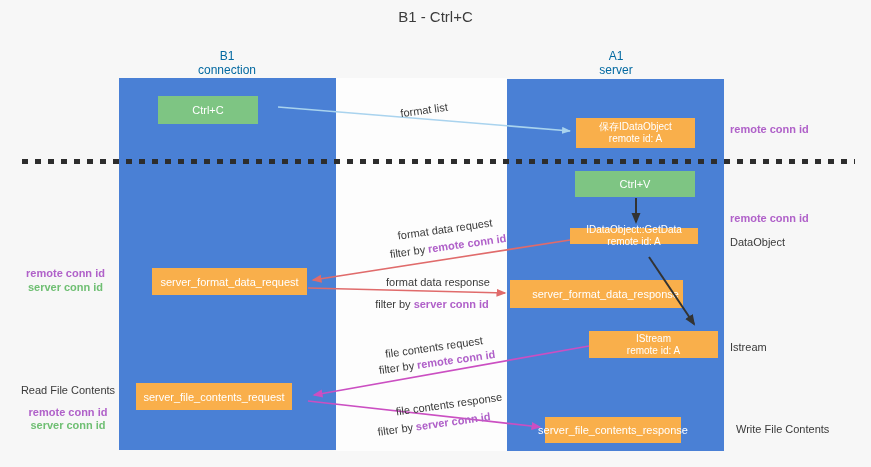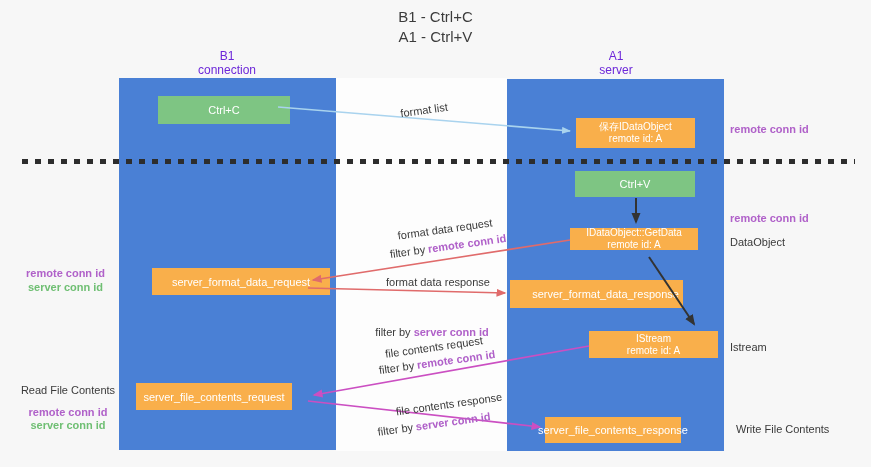--- a/index.html
+++ b/index.html
@@ -12,36 +12,36 @@
   .abs{position:absolute;}
   .mid-strip{left:336px;top:78px;width:171px;height:373px;background:#fdfdfd;}
   .col{background:#4a80d5;}
   .col-left{left:119px;top:78px;width:217px;height:372px;}
   .col-right{left:507px;top:79px;width:217px;height:372px;}
   .dashes{
     left:22px;top:159px;width:833px;height:5px;z-index:6;
     background:repeating-linear-gradient(to right,#2d2d2d 0 6px,transparent 6px 13px);
   }
   .title{left:0;right:0;top:7px;text-align:center;font-size:15px;line-height:20px;color:#3c3c3c;z-index:2;}
-  .colhead{top:49px;text-align:center;font-size:12px;line-height:14px;color:#6d28d9;z-index:2;}
+  .colhead{top:49px;text-align:center;font-size:12px;line-height:14px;color:#0369a1;z-index:2;}
   .colhead.left{left:160px;width:134px;}
   .colhead.right{left:549px;width:134px;}
   .node{
     z-index:7;color:#fff;text-align:center;display:flex;flex-direction:column;
     justify-content:center;align-items:center;
   }
   .green{background:#7ec583;}
   .orange{background:#f9af4b;}
   .fs11{font-size:11px;}
   .fs10{font-size:10px;line-height:12px;}
-  .n-ctrlc{left:158px;top:96px;width:132px;height:28px;}
+  .n-ctrlc{left:158px;top:96px;width:100px;height:28px;}
   .n-save{left:576px;top:118px;width:119px;height:30px;}
   .n-ctrlv{left:575px;top:171px;width:120px;height:26px;}
-  .n-getdata{left:570px;top:228px;width:128px;height:22px;}
-  .n-fmtreq{left:152px;top:268px;width:178px;height:27px;}
+  .n-getdata{left:570px;top:228px;width:128px;height:16px;}
+  .n-fmtreq{left:152px;top:268px;width:155px;height:27px;}
   .n-fmtres{left:510px;top:280px;width:155px;height:28px;padding-left:18px;}
   .n-istream{left:589px;top:331px;width:129px;height:27px;}
   .n-filereq{left:136px;top:383px;width:156px;height:27px;}
   .n-fileres{left:545px;top:417px;width:136px;height:26px;}
   .side{z-index:8;font-size:11px;white-space:nowrap;}
   .purple{color:#b061c9;font-weight:bold;}
   .greentxt{color:#6fbf73;font-weight:bold;}
   .blacktxt{color:#3a3a3a;}
   .sr-1{left:730px;top:123px;}
   .sr-2{left:730px;top:212px;}
@@ -61,21 +61,20 @@
 </head>
 <body>
 
 <div class="abs mid-strip"></div>
 
 <div class="abs col col-left"></div>
 <div class="abs col col-right"></div>
 
 <div class="abs title">
   <div>B1 - Ctrl+C</div>
-  <div>A1 - Ctrl+V</div>
 </div>
 
 <div class="abs colhead left">
   <div>B1</div>
   <div>connection</div>
 </div>
 <div class="abs colhead right">
   <div>A1</div>
   <div>server</div>
 </div>
@@ -144,21 +143,21 @@
 <div class="abs edge-label" style="left:445px;top:229px;">
   <span>format data request</span>
 </div>
 <div class="abs edge-label" style="left:448px;top:246px;">
   <span class="lbl-prefix">filter by</span><span class="purple">remote conn id</span>
 </div>
 
 <div class="abs edge-label norot" style="left:438px;top:282px;">
   <span>format data response</span>
 </div>
-<div class="abs edge-label norot" style="left:432px;top:304px;margin-top:28px;">
+<div class="abs edge-label norot" style="left:432px;top:304px;">
   <span class="lbl-prefix">filter by</span><span class="purple">server conn id</span>
 </div>
 
 <div class="abs edge-label" style="left:434px;top:347px;">
   <span>file contents request</span>
 </div>
 <div class="abs edge-label" style="left:437px;top:362px;">
   <span class="lbl-prefix">filter by</span><span class="purple">remote conn id</span>
 </div>
 

